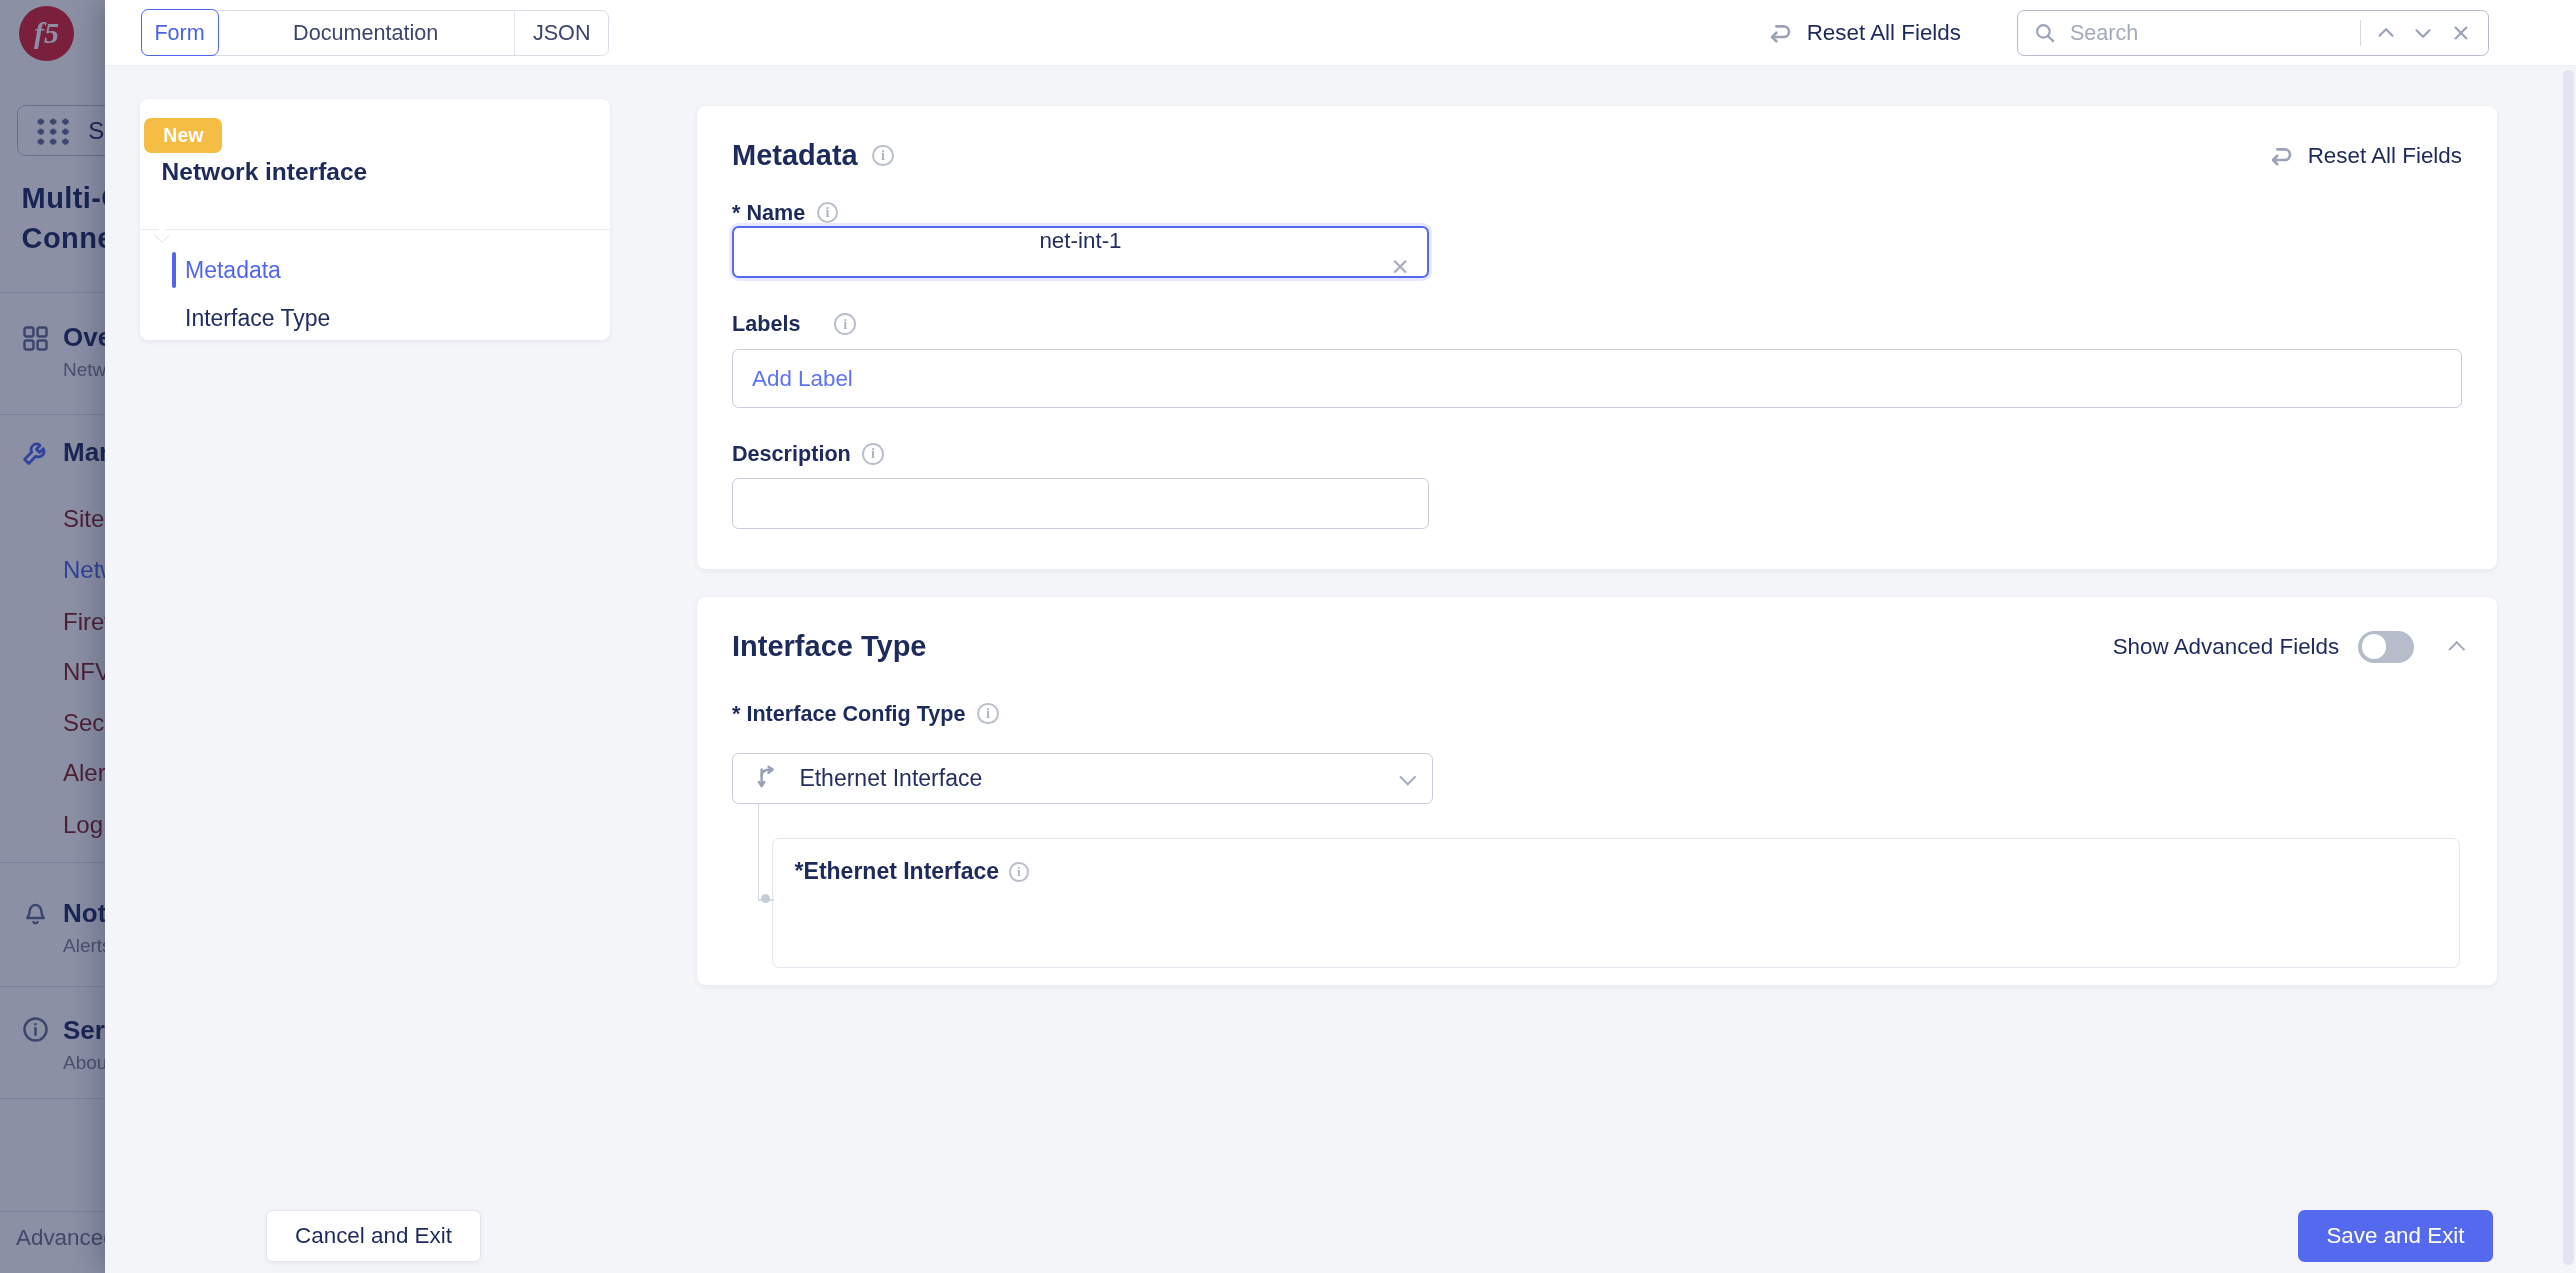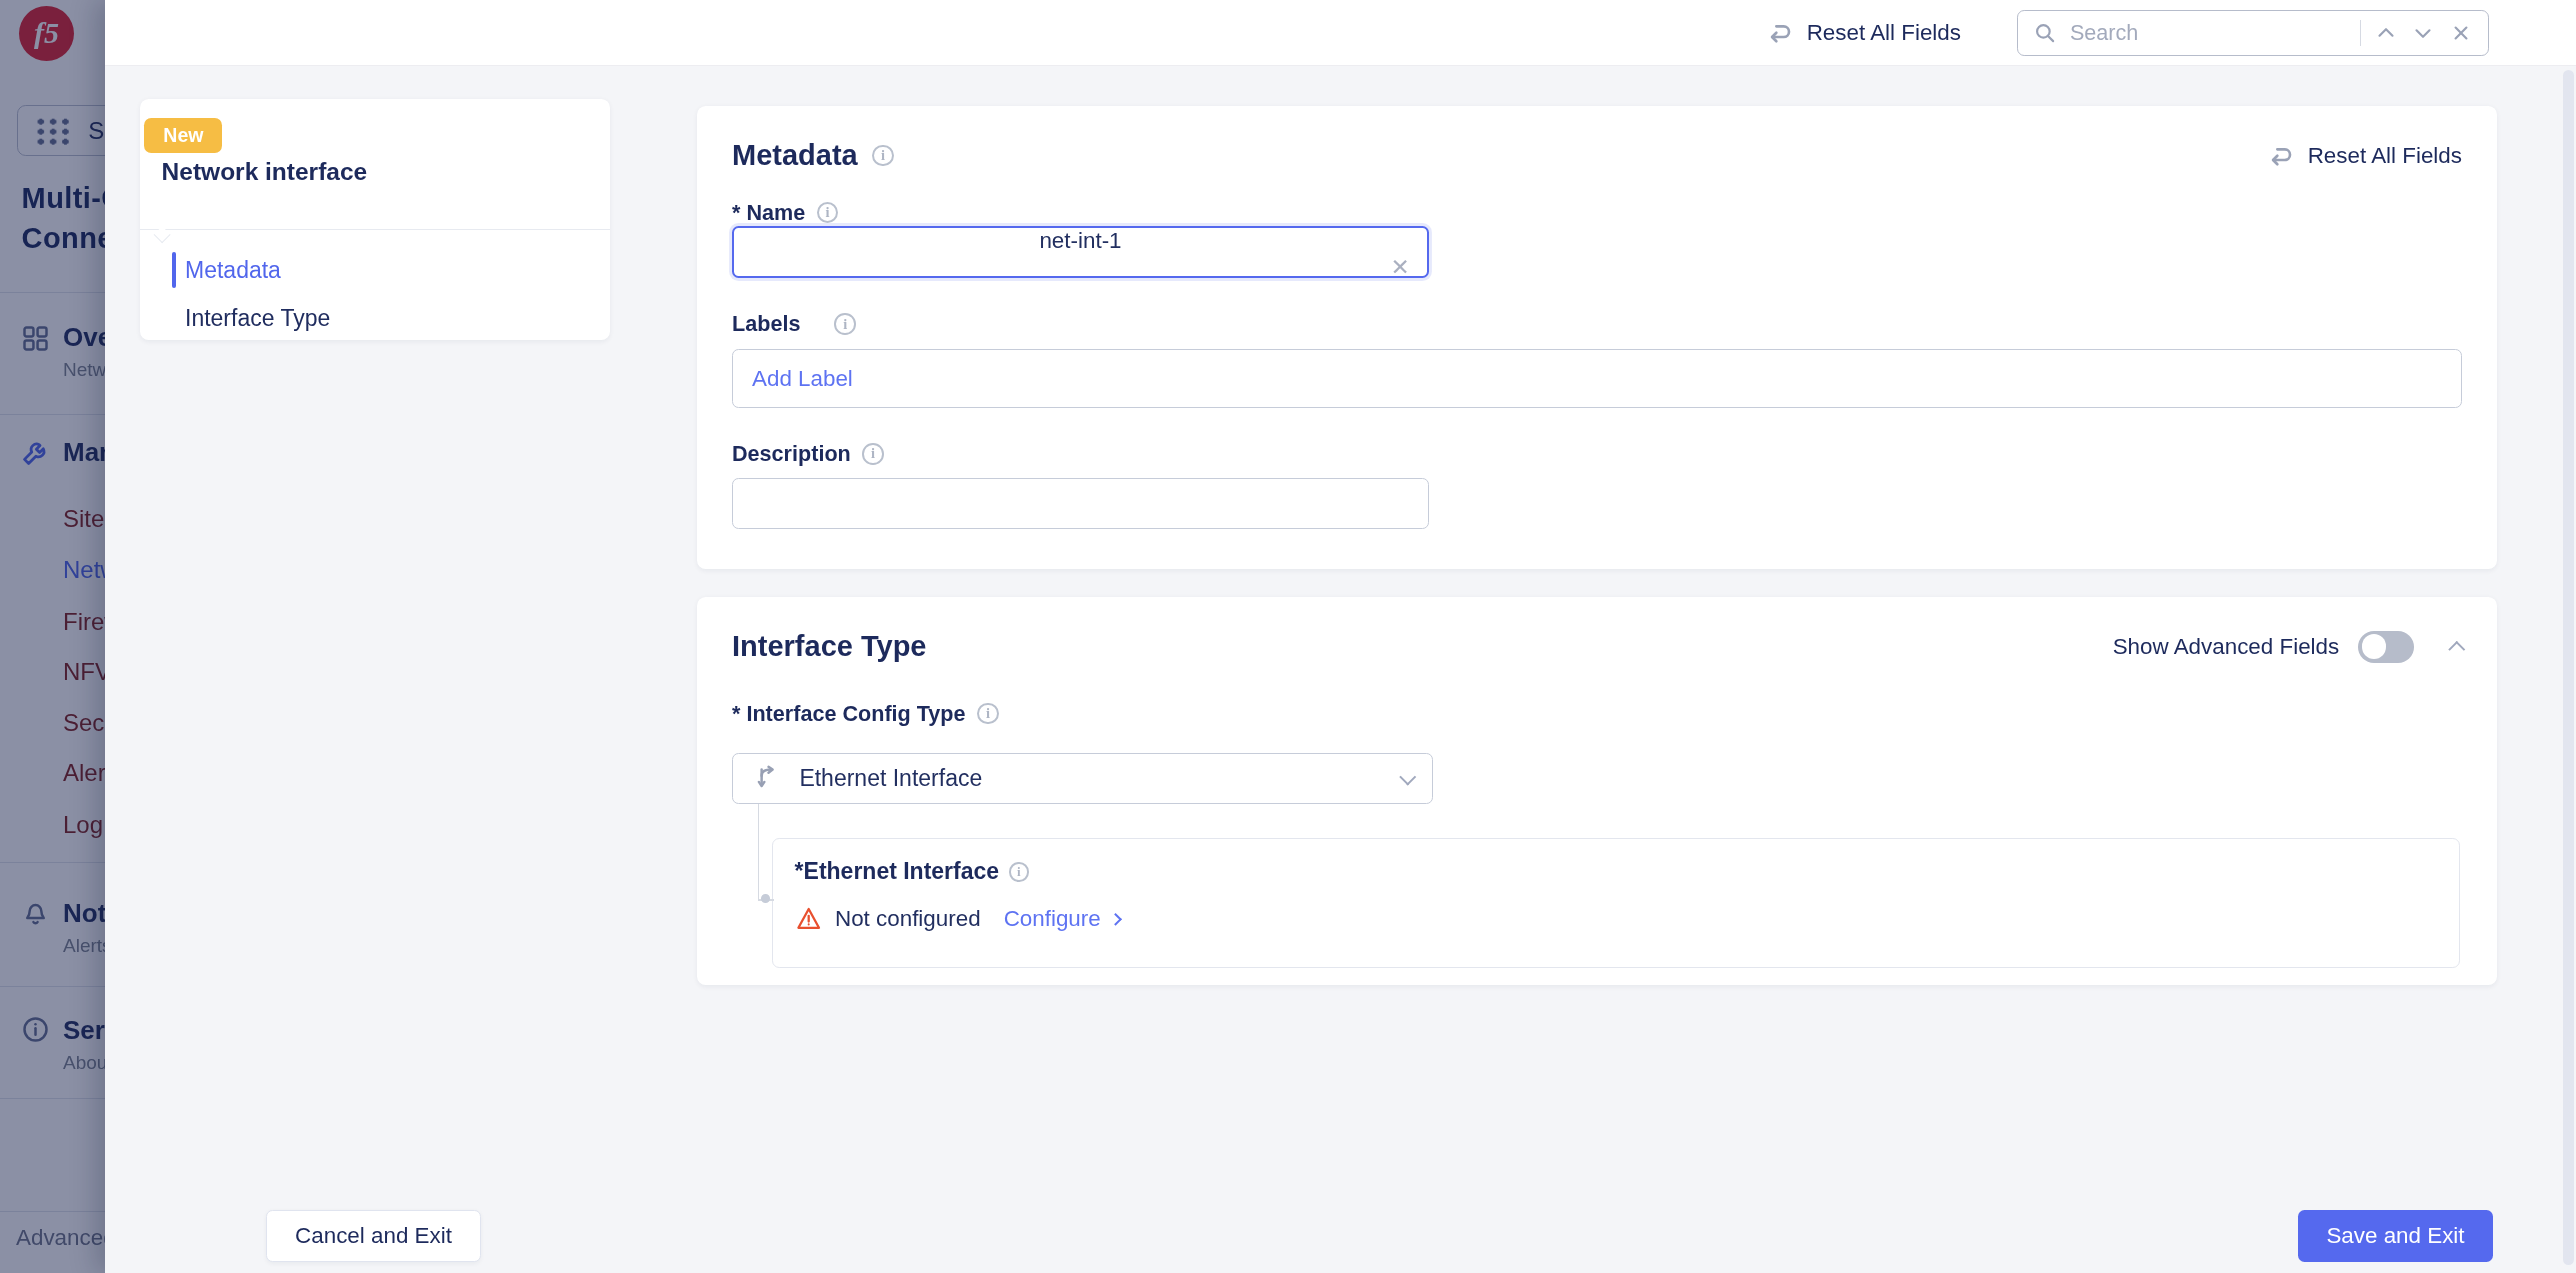--- a/index.html
+++ b/index.html
@@ -218,20 +218,25 @@
   <div class="abs side-div" style="top:1098px;"></div>
   <div class="abs side-div" style="top:1211px;"></div>
   <div class="abs advanced-lbl">Advanced</div>
 
   <div class="dim"></div>
 </div>
 
 <div class="panel">
 
   <div class="topbar">
+    <div class="tabgroup">
+      <div class="tab tab-form">Form</div>
+      <div class="tab tab-doc">Documentation</div>
+      <div class="tab tab-json">JSON</div>
+    </div>
 
     <div class="reset-line">
       <svg viewBox="0 0 24 24" fill="none" stroke="#9aa2b6" stroke-width="2" stroke-linecap="round" stroke-linejoin="round">
         <path d="M7 15h8.5a4 4 0 0 0 0-8H10"></path>
           <polyline points="10,11.8 6.8,15 10,18.2"></polyline>
       </svg>
       <span>Reset All Fields</span>
     </div>
 
     <div class="searchbox">
@@ -344,32 +349,20 @@
 
           <span class="conn-v"></span>
           <span class="conn-h"></span>
           <span class="conn-dot"></span>
 
           <div class="nested">
             <div class="nested-title">
               <span>*Ethernet Interface</span>
               <span class="info"></span>
             </div>
-            <div class="status-row">
-              <svg class="warn-ico" viewBox="0 0 24 24" fill="none" stroke="#e8502f" stroke-width="2" stroke-linejoin="round">
-                <path d="M12 3.5 21 20H3z"></path>
-                <line x1="12" y1="9.5" x2="12" y2="14.5" stroke-linecap="round"></line>
-                <circle cx="12" cy="17" r="0.9" fill="#e8502f" stroke="none"></circle>
-              </svg>
-              <span class="status-txt">Not configured</span>
-              <span class="configure">
-                <span>Configure</span>
-                <span class="chev chev-right"></span>
-              </span>
-            </div>
           </div>
         </div>
       </div>
     </div>
 
     <div class="btn btn-cancel">
       <span>Cancel and Exit</span>
     </div>
     <div class="btn btn-save">
       <span>Save and Exit</span>

